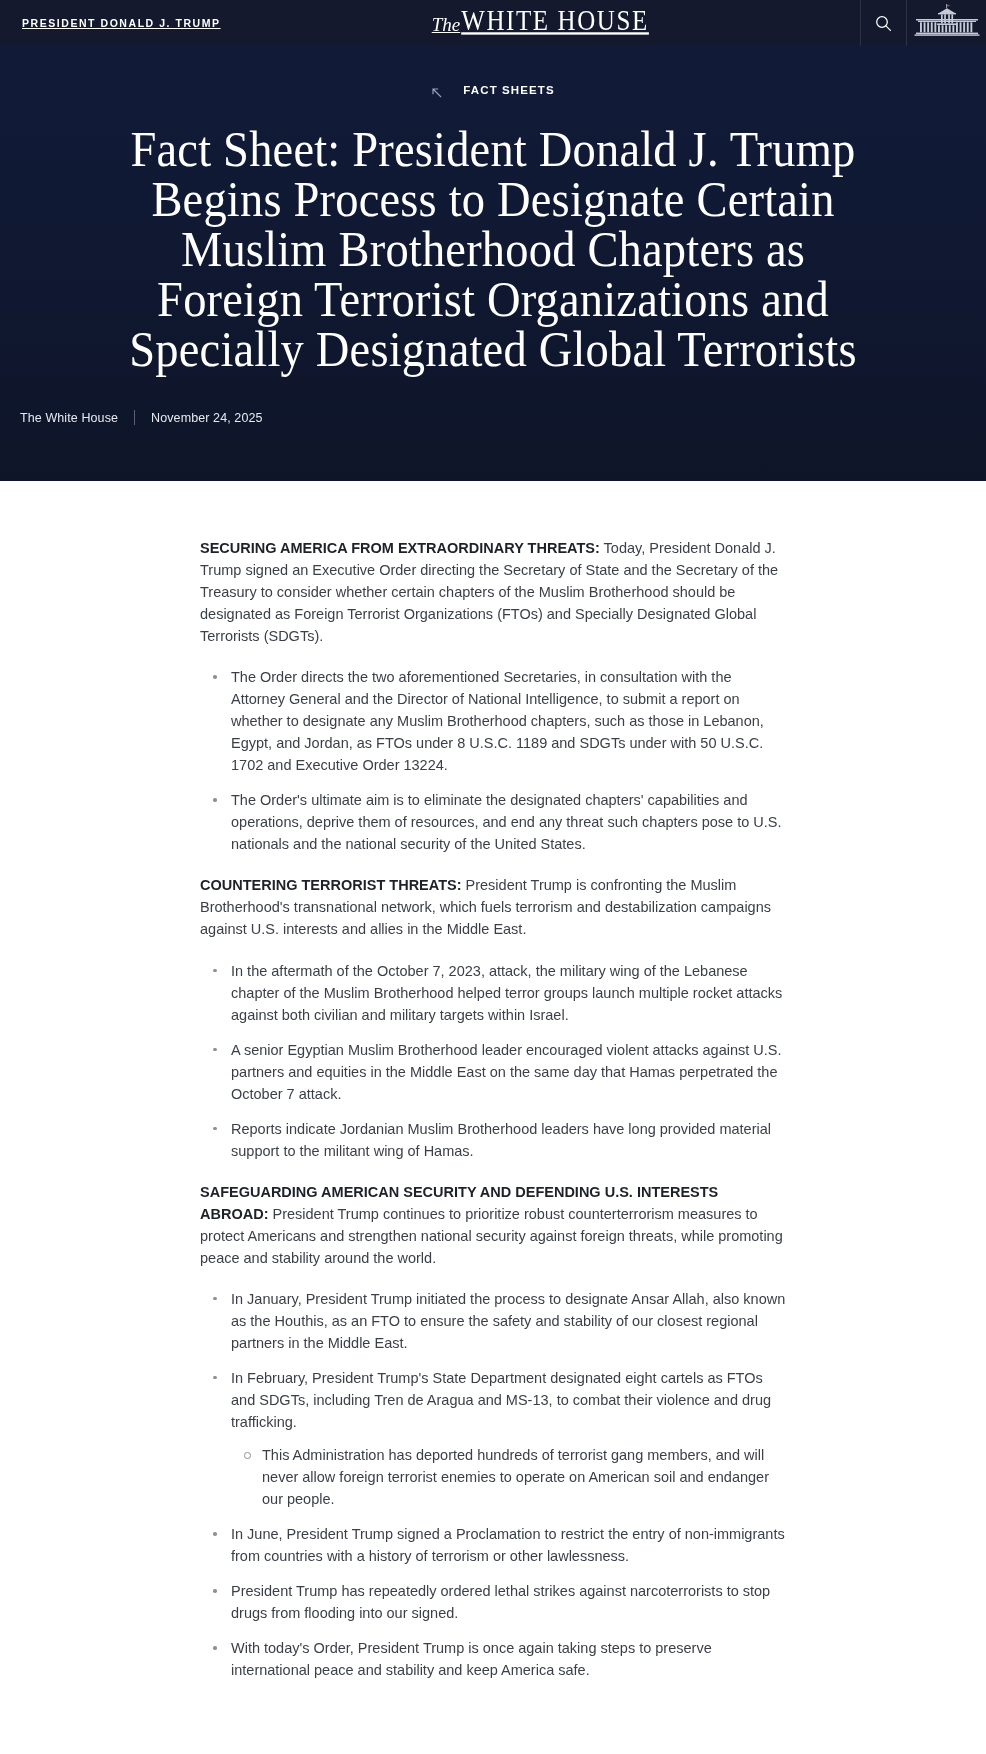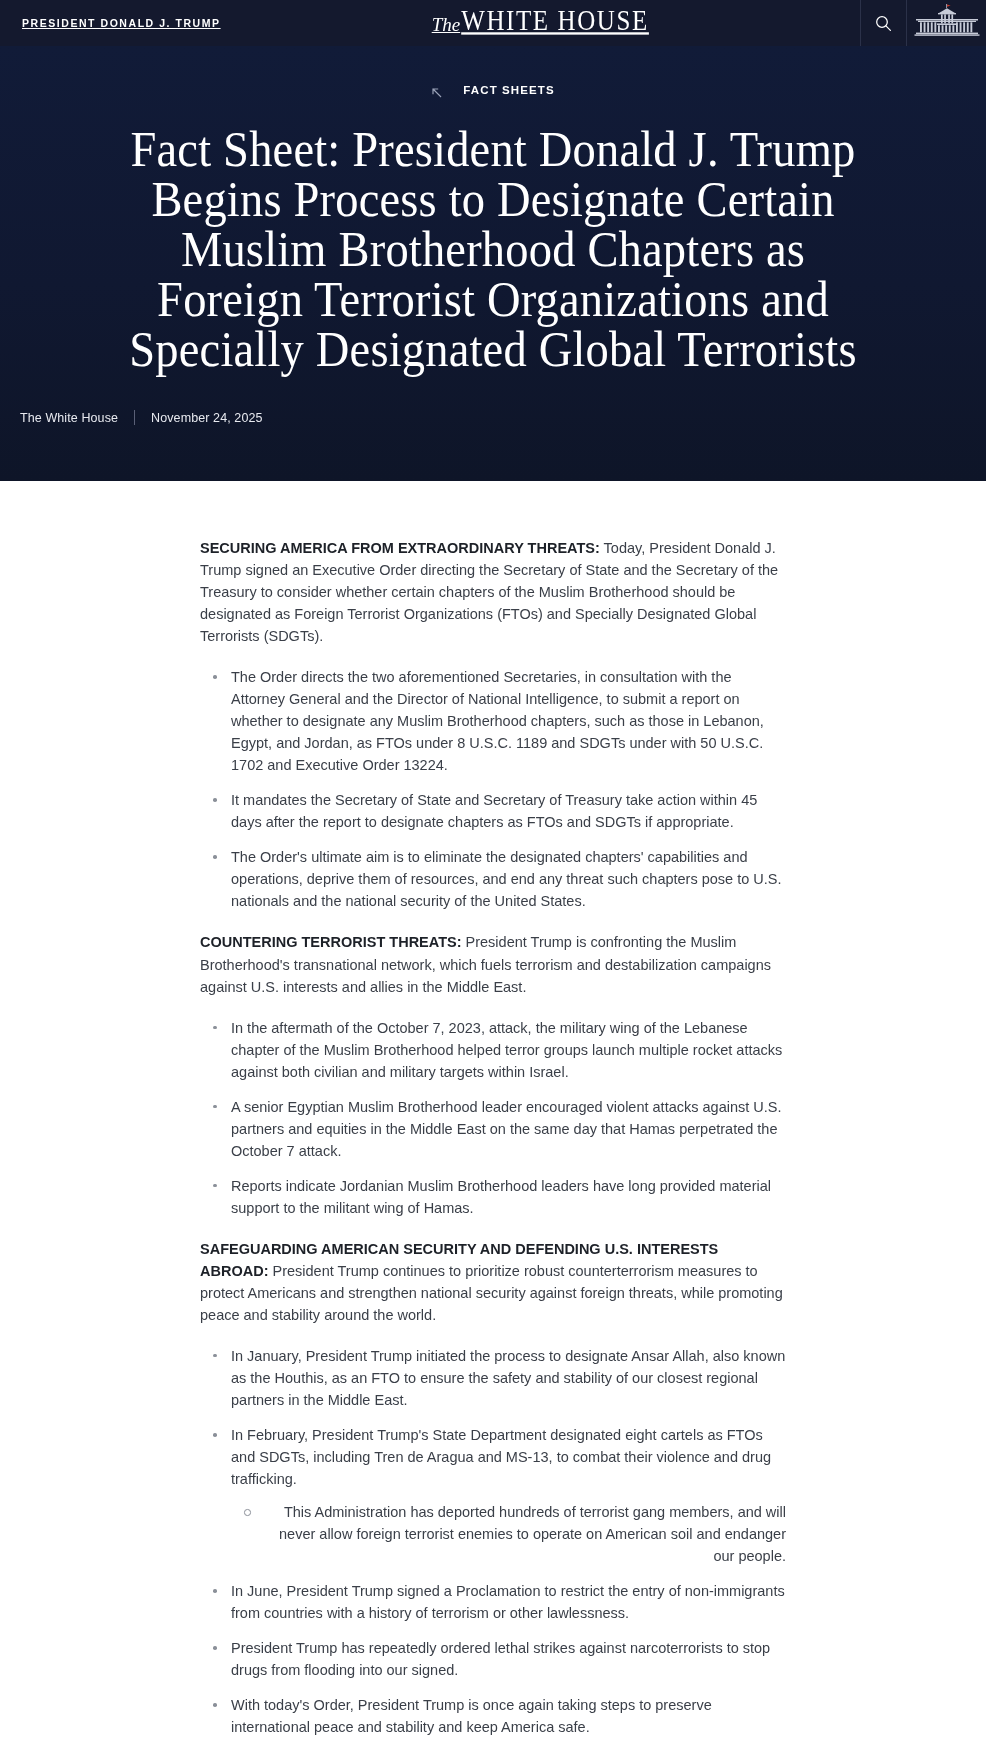--- a/index.html
+++ b/index.html
@@ -163,21 +163,20 @@
     top: 9px;
     width: 3.5px;
     height: 3.5px;
     border-radius: 50%;
     background: #8b9099;
   }
   ul.subbullets {
     list-style: none;
     margin: 11px 0 0 0;
     padding: 0;
-    text-align: right;
   }
   ul.subbullets > li {
     position: relative;
     padding-left: 31px;
     margin-bottom: 6px;
     color: #3a3f48;
   }
   ul.subbullets > li::before {
     content: "";
     position: absolute;
@@ -268,21 +267,20 @@
     <span class="sep"></span>
     <span>November 24, 2025</span>
   </div>
 </div>
 
 <div class="article">
   <div class="article-inner" id="article-sections">
       <p><strong>SECURING AMERICA FROM EXTRAORDINARY THREATS:</strong><span> Today, President Donald J. Trump signed an Executive Order directing the Secretary of State and the Secretary of the Treasury to consider whether certain chapters of the Muslim Brotherhood should be designated as Foreign Terrorist Organizations (FTOs) and Specially Designated Global Terrorists (SDGTs).</span></p>
       <ul class="bullets">
         <li><span>The Order directs the two aforementioned Secretaries, in consultation with the Attorney General and the Director of National Intelligence, to submit a report on whether to designate any Muslim Brotherhood chapters, such as those in Lebanon, Egypt, and Jordan, as FTOs under 8 U.S.C. 1189 and SDGTs under with 50 U.S.C. 1702 and Executive Order 13224.</span></li>
-        <li><span>It mandates the Secretary of State and Secretary of Treasury take action within 45 days after the report to designate chapters as FTOs and SDGTs if appropriate.</span></li>
         <li><span>The Order's ultimate aim is to eliminate the designated chapters' capabilities and operations, deprive them of resources, and end any threat such chapters pose to U.S. nationals and the national security of the United States.</span></li>
       </ul>
       <p><strong>COUNTERING TERRORIST THREATS:</strong><span> President Trump is confronting the Muslim Brotherhood's transnational network, which fuels terrorism and destabilization campaigns against U.S. interests and allies in the Middle East.</span></p>
       <ul class="bullets">
         <li><span>In the aftermath of the October 7, 2023, attack, the military wing of the Lebanese chapter of the Muslim Brotherhood helped terror groups launch multiple rocket attacks against both civilian and military targets within Israel.</span></li>
         <li><span>A senior Egyptian Muslim Brotherhood leader encouraged violent attacks against U.S. partners and equities in the Middle East on the same day that Hamas perpetrated the October 7 attack.</span></li>
         <li><span>Reports indicate Jordanian Muslim Brotherhood leaders have long provided material support to the militant wing of Hamas.</span></li>
       </ul>
       <p><strong>SAFEGUARDING AMERICAN SECURITY AND DEFENDING U.S. INTERESTS ABROAD:</strong><span> President Trump continues to prioritize robust counterterrorism measures to protect Americans and strengthen national security against foreign threats, while promoting peace and stability around the world.</span></p>
       <ul class="bullets">

